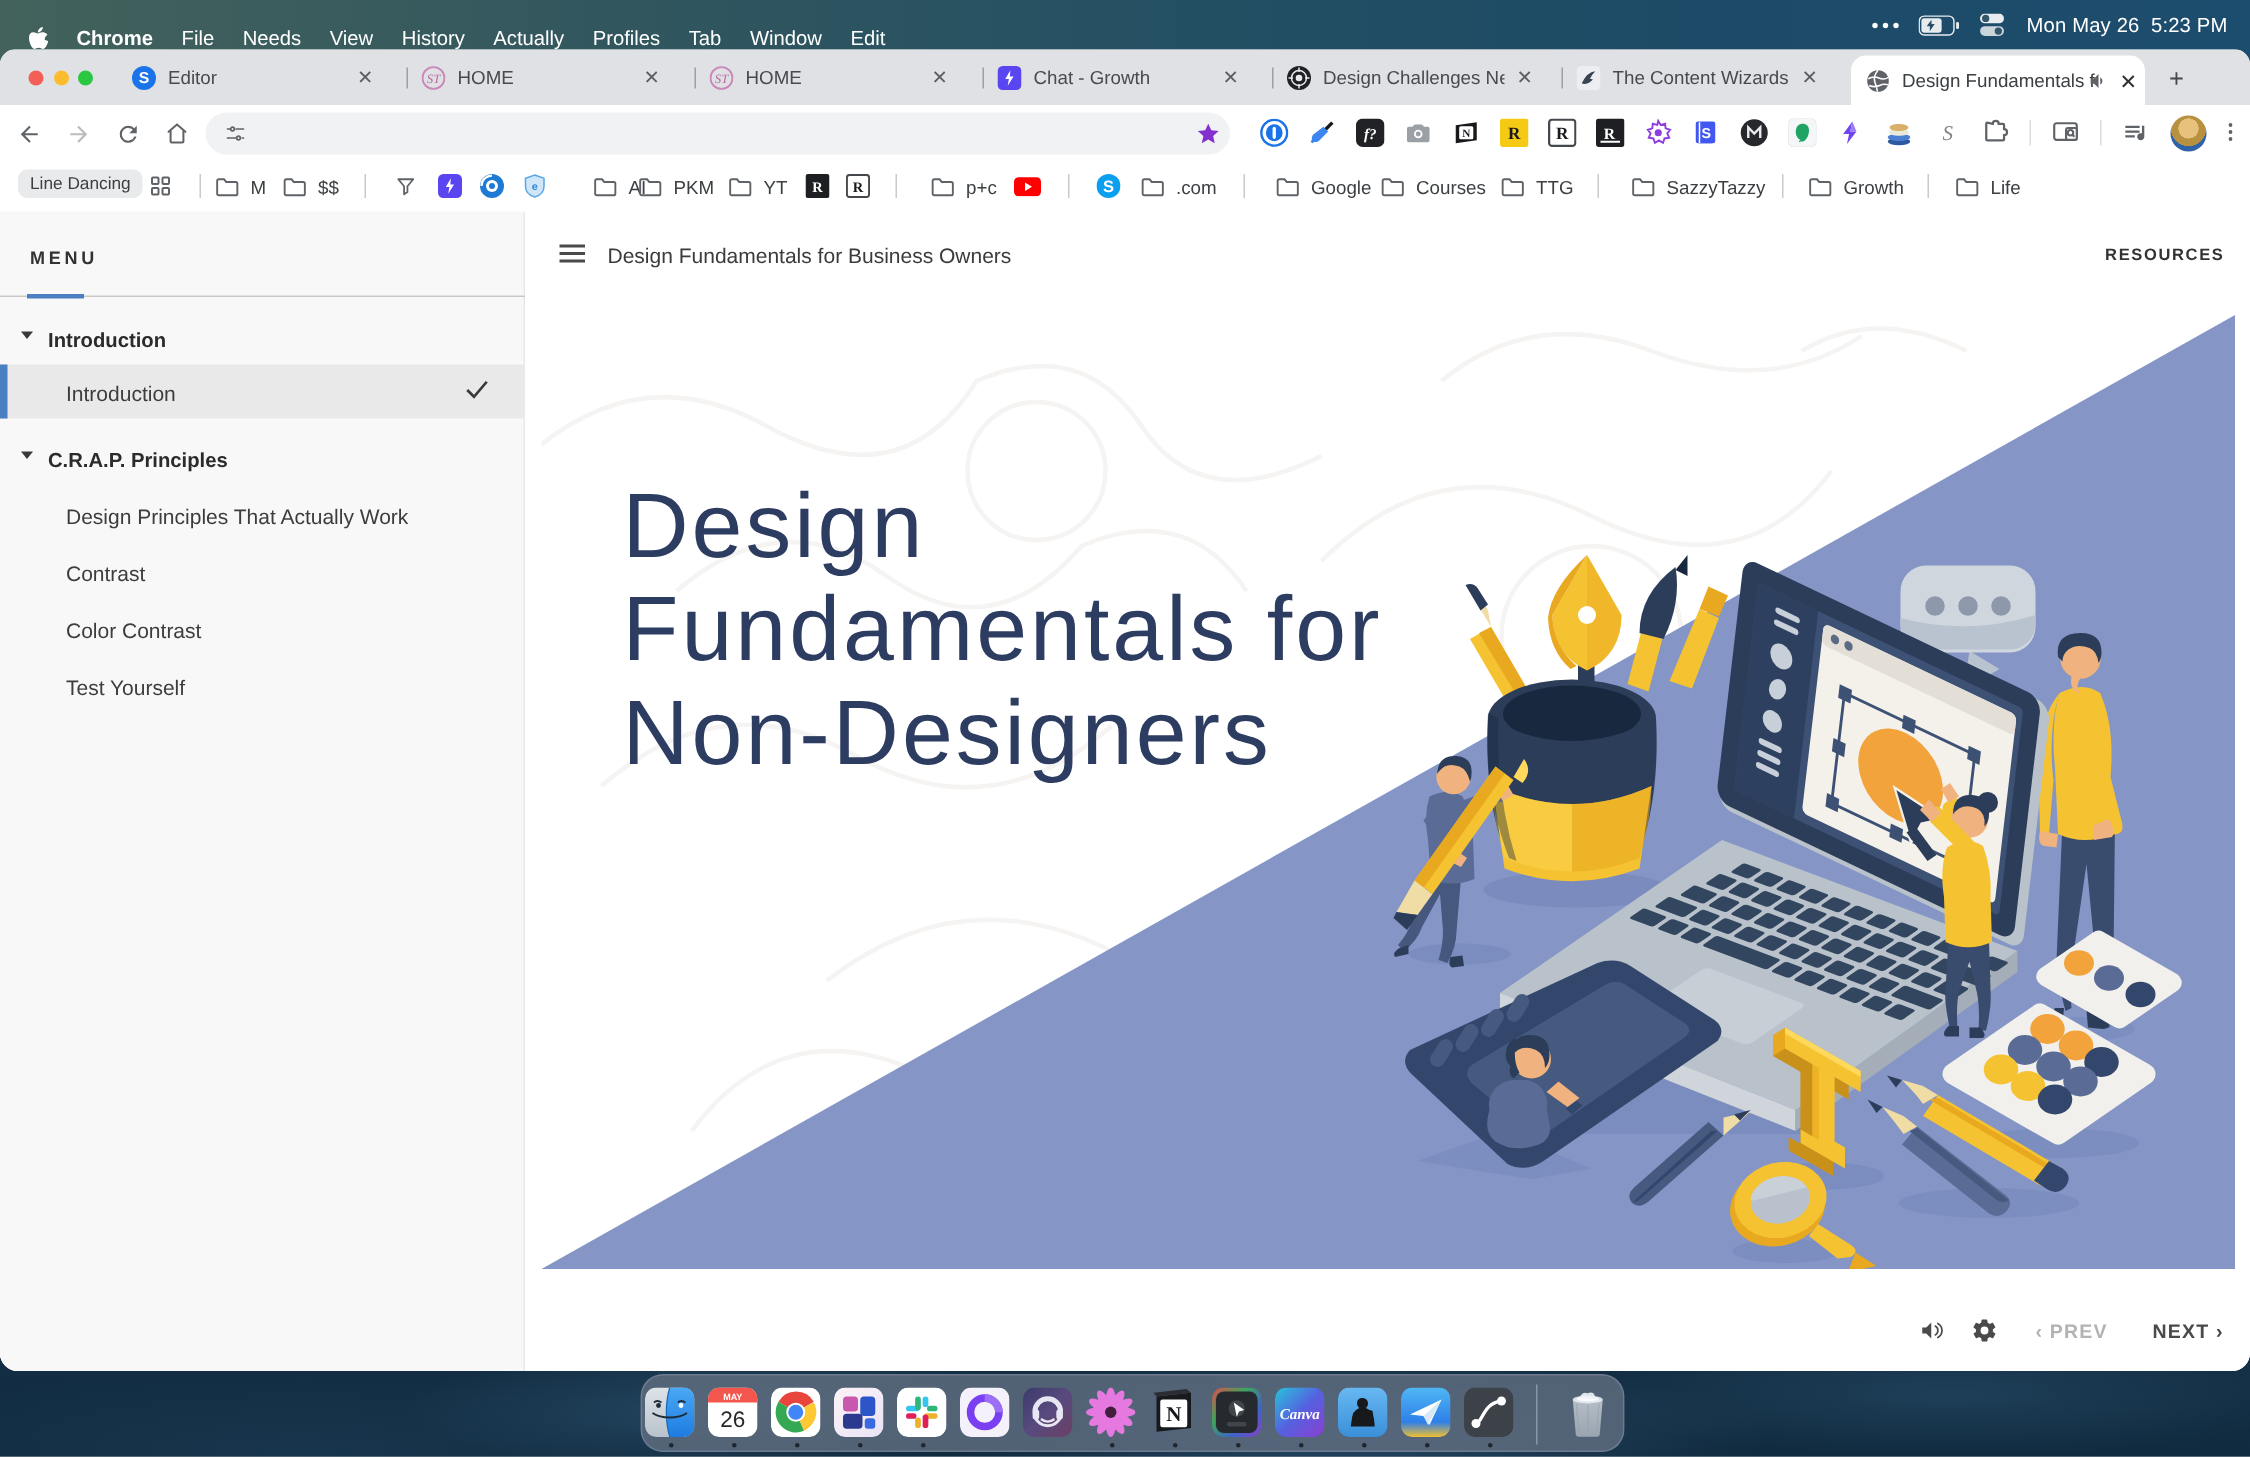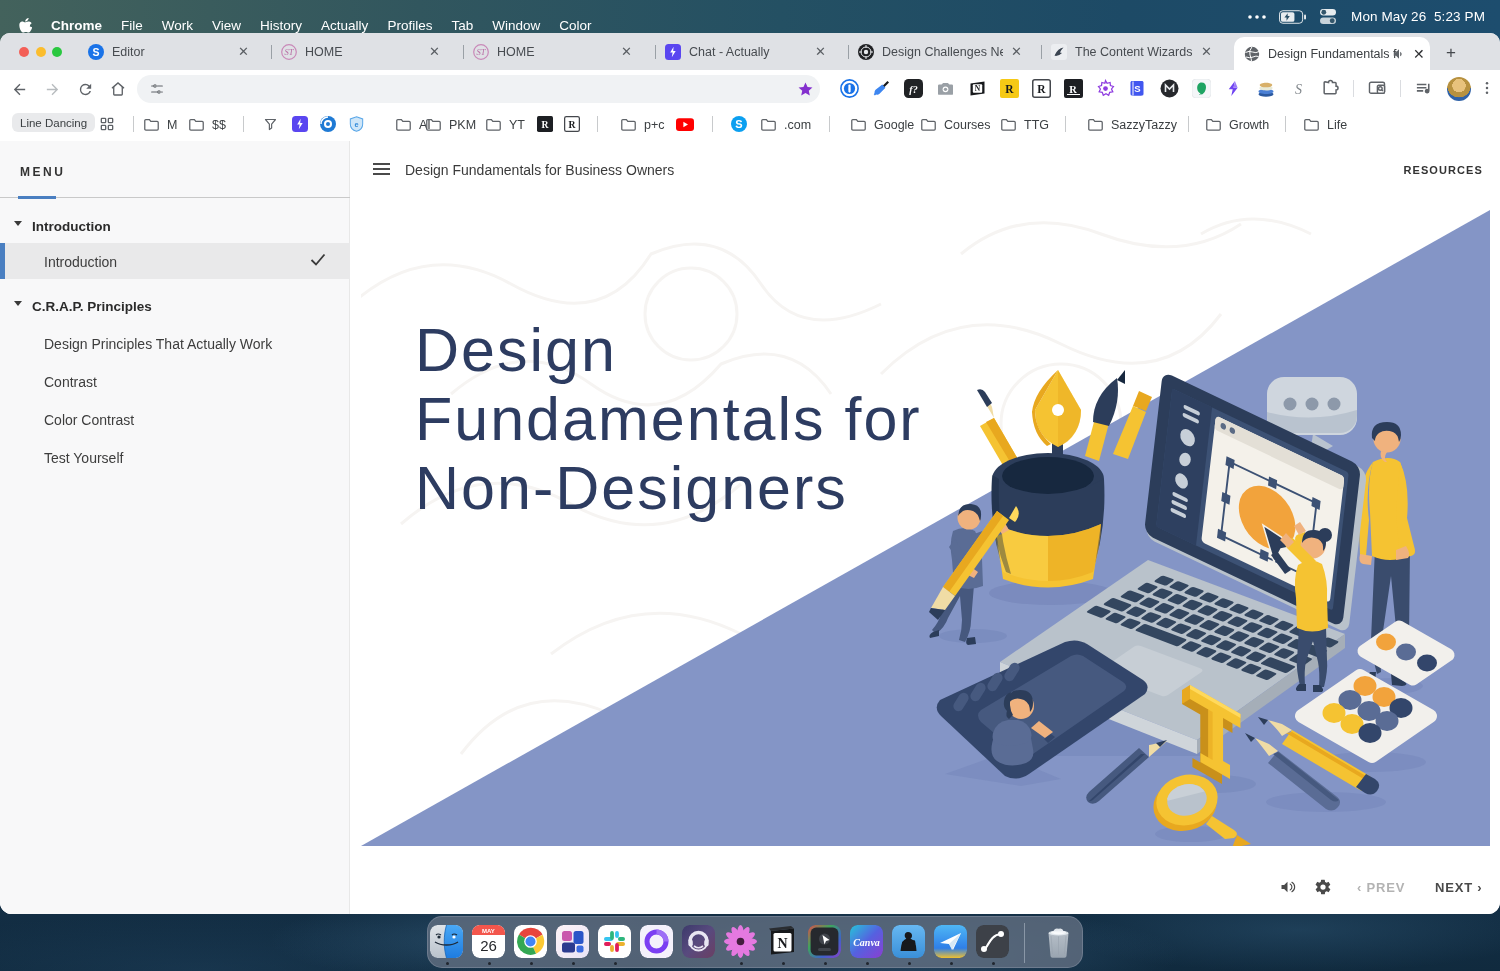--- a/index.html
+++ b/index.html
@@ -79,28 +79,28 @@
 
   <div class="menubar">
     <span class="apple">
       <svg width="13" height="16" viewBox="0 0 13 16">
         <path d="M10.8 8.5c0-2.2 1.8-3.2 1.9-3.3-1-1.5-2.6-1.7-3.2-1.7-1.4-.1-2.7.8-3.4.8-.7 0-1.8-.8-2.9-.8C1.7 3.5.3 4.7.3 7.1c0 1.5.3 3 .9 4.4.7 1.5 1.7 3.2 2.9 3.1 1-.1 1.5-.7 2.8-.7 1.2 0 1.6.7 2.8.7 1.2 0 2-1.5 2.7-3 .5-1 .8-2.1.8-2.2 0 0-2.4-.9-2.4-.9z" fill="#fff"></path>
         <path d="M8.7 2.3c.6-.7 1-1.7.9-2.3-.9 0-1.9.6-2.5 1.3-.5.6-1 1.6-.9 2.3 1 0 2-.6 2.5-1.3z" fill="#fff"></path>
       </svg>
     </span>
     <span class="mname">Chrome</span>
     <span class="mitem">File</span>
-    <span class="mitem">Work</span>
+    <span class="mitem">Needs</span>
     <span class="mitem">View</span>
     <span class="mitem">History</span>
     <span class="mitem">Actually</span>
     <span class="mitem">Profiles</span>
     <span class="mitem">Tab</span>
     <span class="mitem">Window</span>
-    <span class="mitem">Color</span>
+    <span class="mitem">Edit</span>
     <div class="right">
       <svg width="20" height="12" viewBox="0 0 20 12">
         <circle cx="3" cy="6" r="1.8" fill="#fff"></circle>
         <circle cx="10" cy="6" r="1.8" fill="#fff"></circle>
         <circle cx="17" cy="6" r="1.8" fill="#fff"></circle>
       </svg>
       <svg width="27" height="14" viewBox="0 0 28 14" style="margin-left:12px">
         <rect x="0.5" y="0.5" width="24" height="13" rx="3.5" fill="none" stroke="#e7ecef" stroke-width="1"></rect>
         <rect x="2" y="2" width="14" height="10" rx="2" fill="#e7ecef"></rect>
         <path d="M9 3 v3 h2.2 l-3.4 5 v-3.4 H5.6 z" fill="#2a4f66"></path>
@@ -149,21 +149,21 @@
         </svg>
         <span class="ttl" style="width:116px">HOME</span>
         <span class="x">✕</span>
       </div>
       <div class="tabsep" style="left:655px"></div>
       <div class="tab" style="left:665px; width:178px;">
         <svg class="fav" viewBox="0 0 16 16">
           <rect width="16" height="16" rx="3.5" fill="#5a46f0"></rect>
           <path d="M8.6 2.8 5.2 8.6h2.4l-0.8 4.6 3.9-6.2H8.2z" fill="#fff"></path>
         </svg>
-        <span class="ttl" style="width:118px">Chat - Actually</span>
+        <span class="ttl" style="width:118px">Chat - Growth</span>
         <span class="x">✕</span>
       </div>
       <div class="tabsep" style="left:848px"></div>
       <div class="tab" style="left:858px; width:178px;">
         <svg class="fav" viewBox="0 0 16 16">
           <circle cx="8" cy="8" r="8" fill="#202124"></circle>
           <circle cx="8" cy="8" r="5" fill="none" stroke="#e8eaed" stroke-width="1"></circle>
           <circle cx="8" cy="8" r="2.2" fill="#e8eaed"></circle>
           <path d="M8 1v3M8 12v3M1 8h3M12 8h3" stroke="#e8eaed" stroke-width="1"></path>
         </svg>

